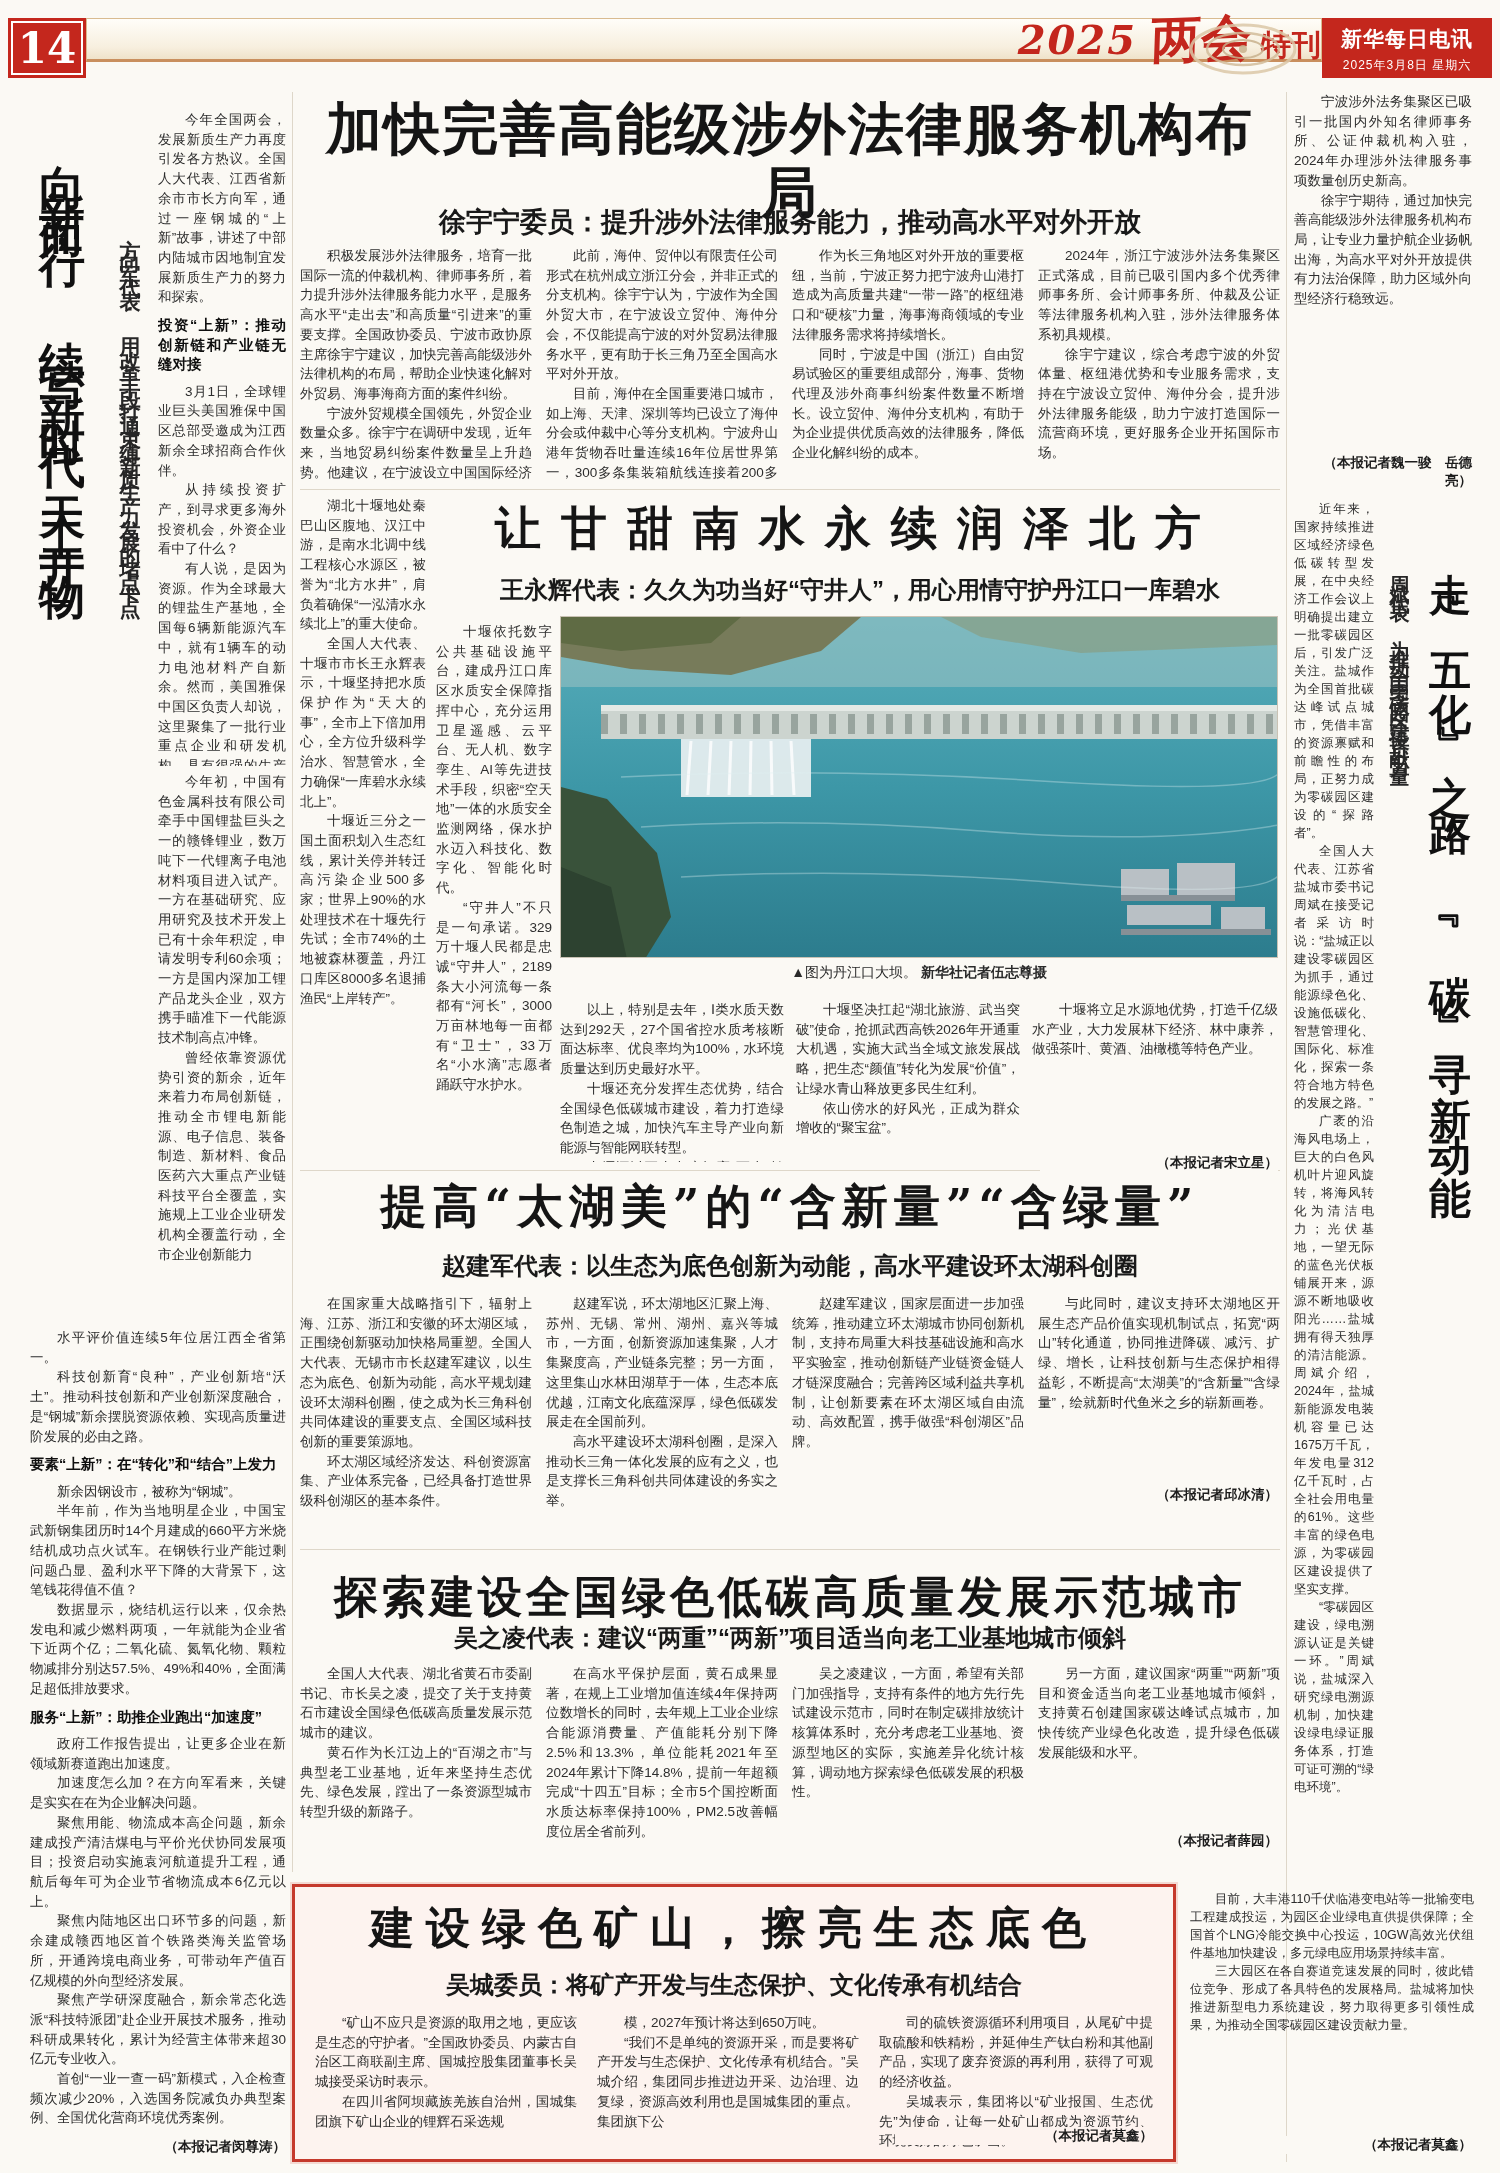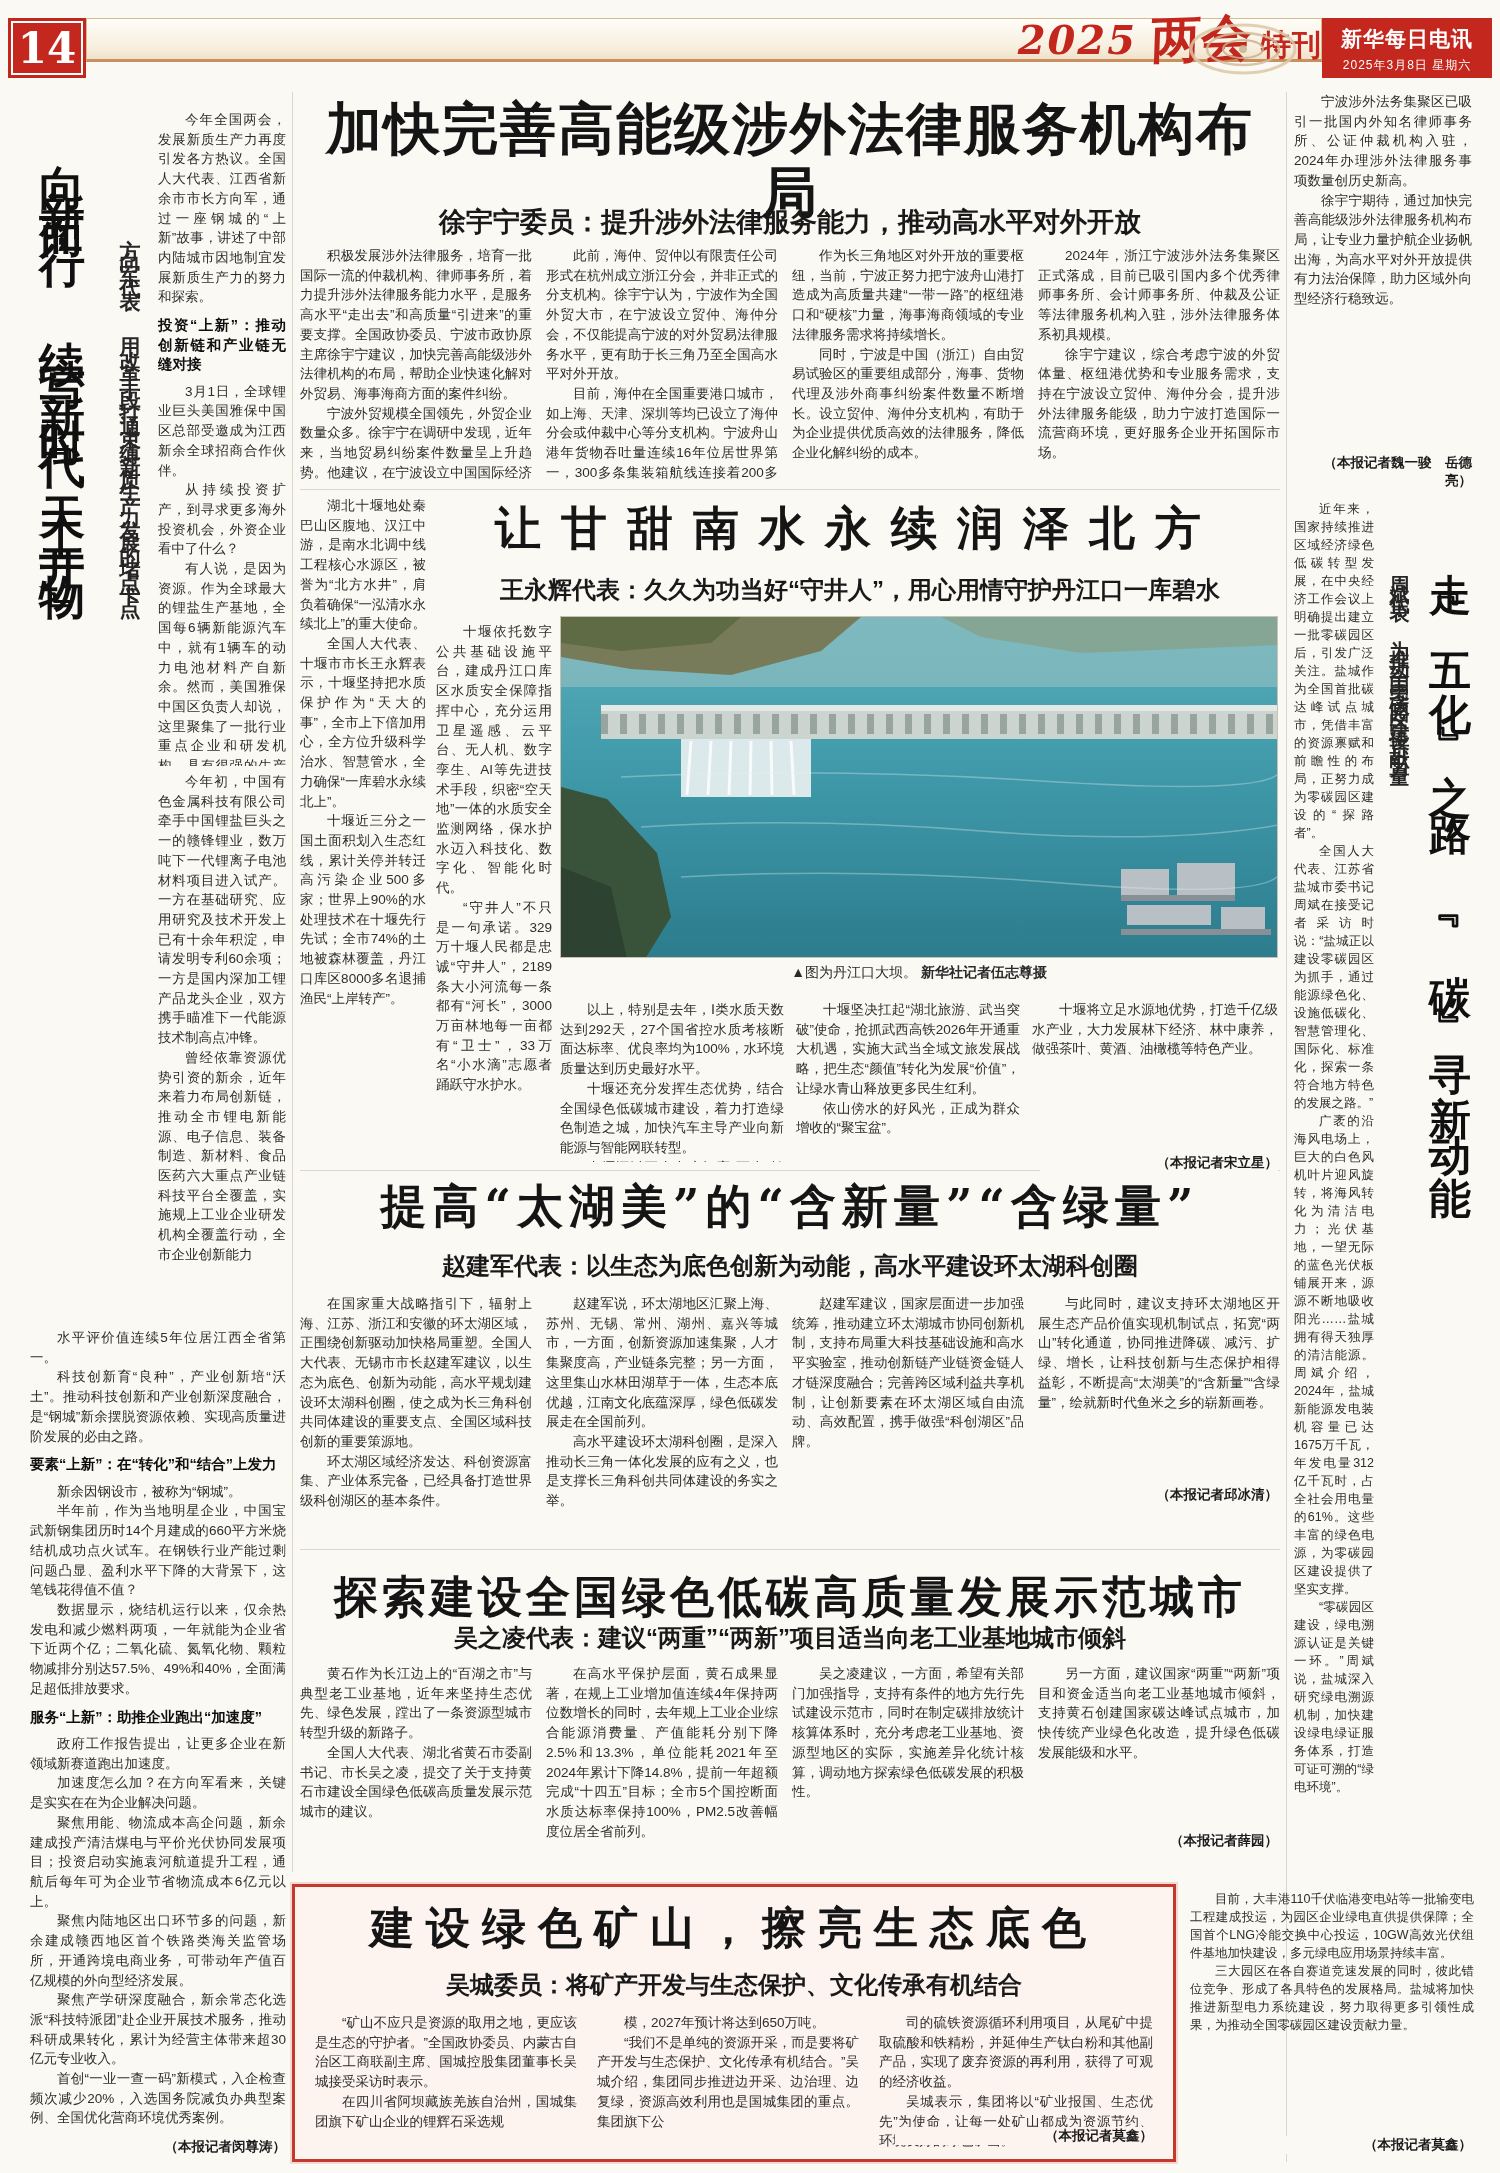--- a/index.html
+++ b/index.html
@@ -260,22 +260,22 @@
       <p>赵建军建议，国家层面进一步加强统筹，推动建立环太湖城市协同创新机制，支持布局重大科技基础设施和高水平实验室，推动创新链产业链资金链人才链深度融合；完善跨区域利益共享机制，让创新要素在环太湖区域自由流动、高效配置，携手做强“科创湖区”品牌。</p>
     </div>
   <div class="body-col" style="left:1038px; top:1294px; width:242px; height:190px;">
       <p>与此同时，建议支持环太湖地区开展生态产品价值实现机制试点，拓宽“两山”转化通道，协同推进降碳、减污、扩绿、增长，让科技创新与生态保护相得益彰，不断提高“太湖美”的“含新量”“含绿量”，绘就新时代鱼米之乡的崭新画卷。</p>
     </div>
   <div class="credit" style="left:1048px; top:1486px; width:230px;">（本报记者邱冰清）</div>
 
   <div class="hl" style="left:300px; top:1556px; width:980px; font-size:44px; letter-spacing:4px;margin-top:16px;">探索建设全国绿色低碳高质量发展示范城市</div>
   <div class="subhl" style="left:300px; top:1622px; width:980px; font-size:24px;">吴之凌代表：建议“两重”“两新”项目适当向老工业基地城市倾斜</div>
   <div class="body-col" style="left:300px; top:1664px; width:232px; height:204px;">
+      <p>全国人大代表、湖北省黄石市委副书记、市长吴之凌，提交了关于支持黄石市建设全国绿色低碳高质量发展示范城市的建议。</p>
       <p>黄石作为长江边上的“百湖之市”与典型老工业基地，近年来坚持生态优先、绿色发展，蹚出了一条资源型城市转型升级的新路子。</p>
-      <p>全国人大代表、湖北省黄石市委副书记、市长吴之凌，提交了关于支持黄石市建设全国绿色低碳高质量发展示范城市的建议。</p>
     </div>
   <div class="body-col" style="left:546px; top:1664px; width:232px; height:204px;">
       <p>在高水平保护层面，黄石成果显著，在规上工业增加值连续4年保持两位数增长的同时，去年规上工业企业综合能源消费量、产值能耗分别下降2.5%和13.3%，单位能耗2021年至2024年累计下降14.8%，提前一年超额完成“十四五”目标；全市5个国控断面水质达标率保持100%，PM2.5改善幅度位居全省前列。</p>
     </div>
   <div class="body-col" style="left:792px; top:1664px; width:232px; height:204px;">
       <p>吴之凌建议，一方面，希望有关部门加强指导，支持有条件的地方先行先试建设示范市，同时在制定碳排放统计核算体系时，充分考虑老工业基地、资源型地区的实际，实施差异化统计核算，调动地方探索绿色低碳发展的积极性。</p>
     </div>
   <div class="body-col" style="left:1038px; top:1664px; width:242px; height:160px;">
       <p>另一方面，建议国家“两重”“两新”项目和资金适当向老工业基地城市倾斜，支持黄石创建国家碳达峰试点城市，加快传统产业绿色化改造，提升绿色低碳发展能级和水平。</p>
     </div>

